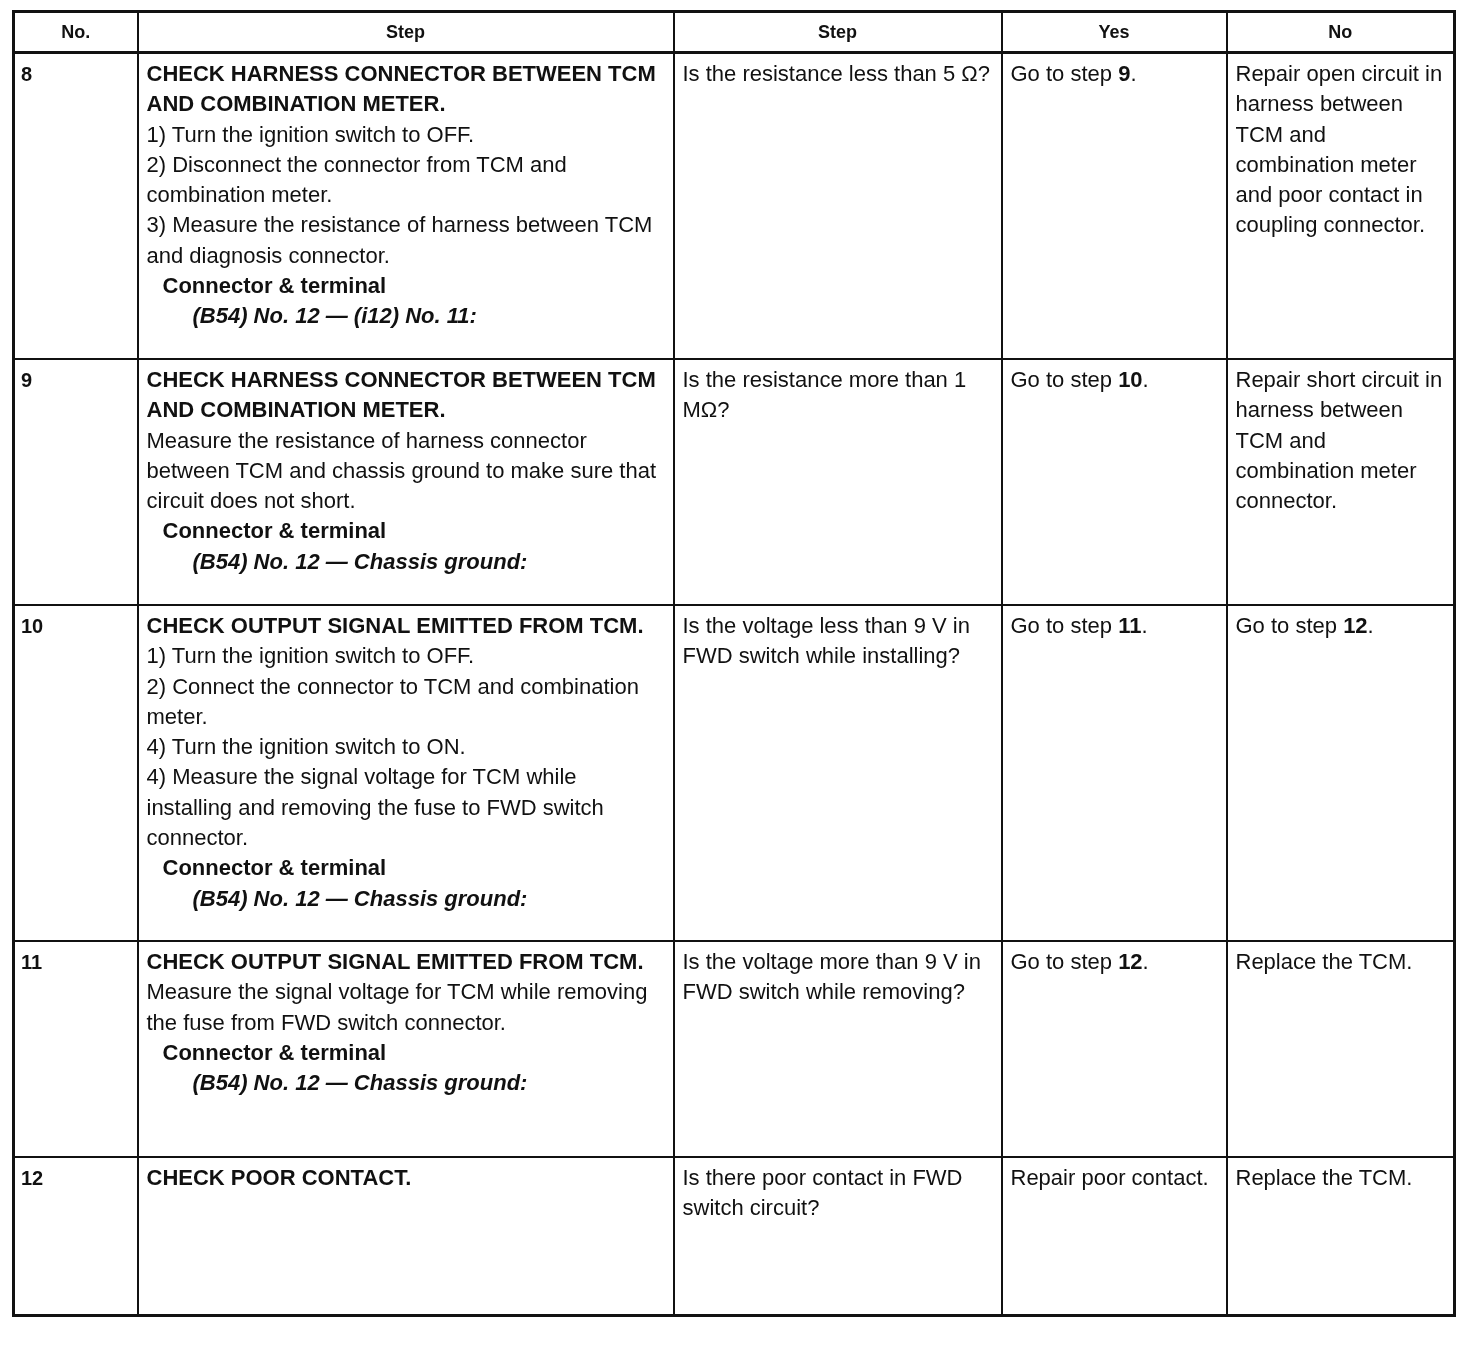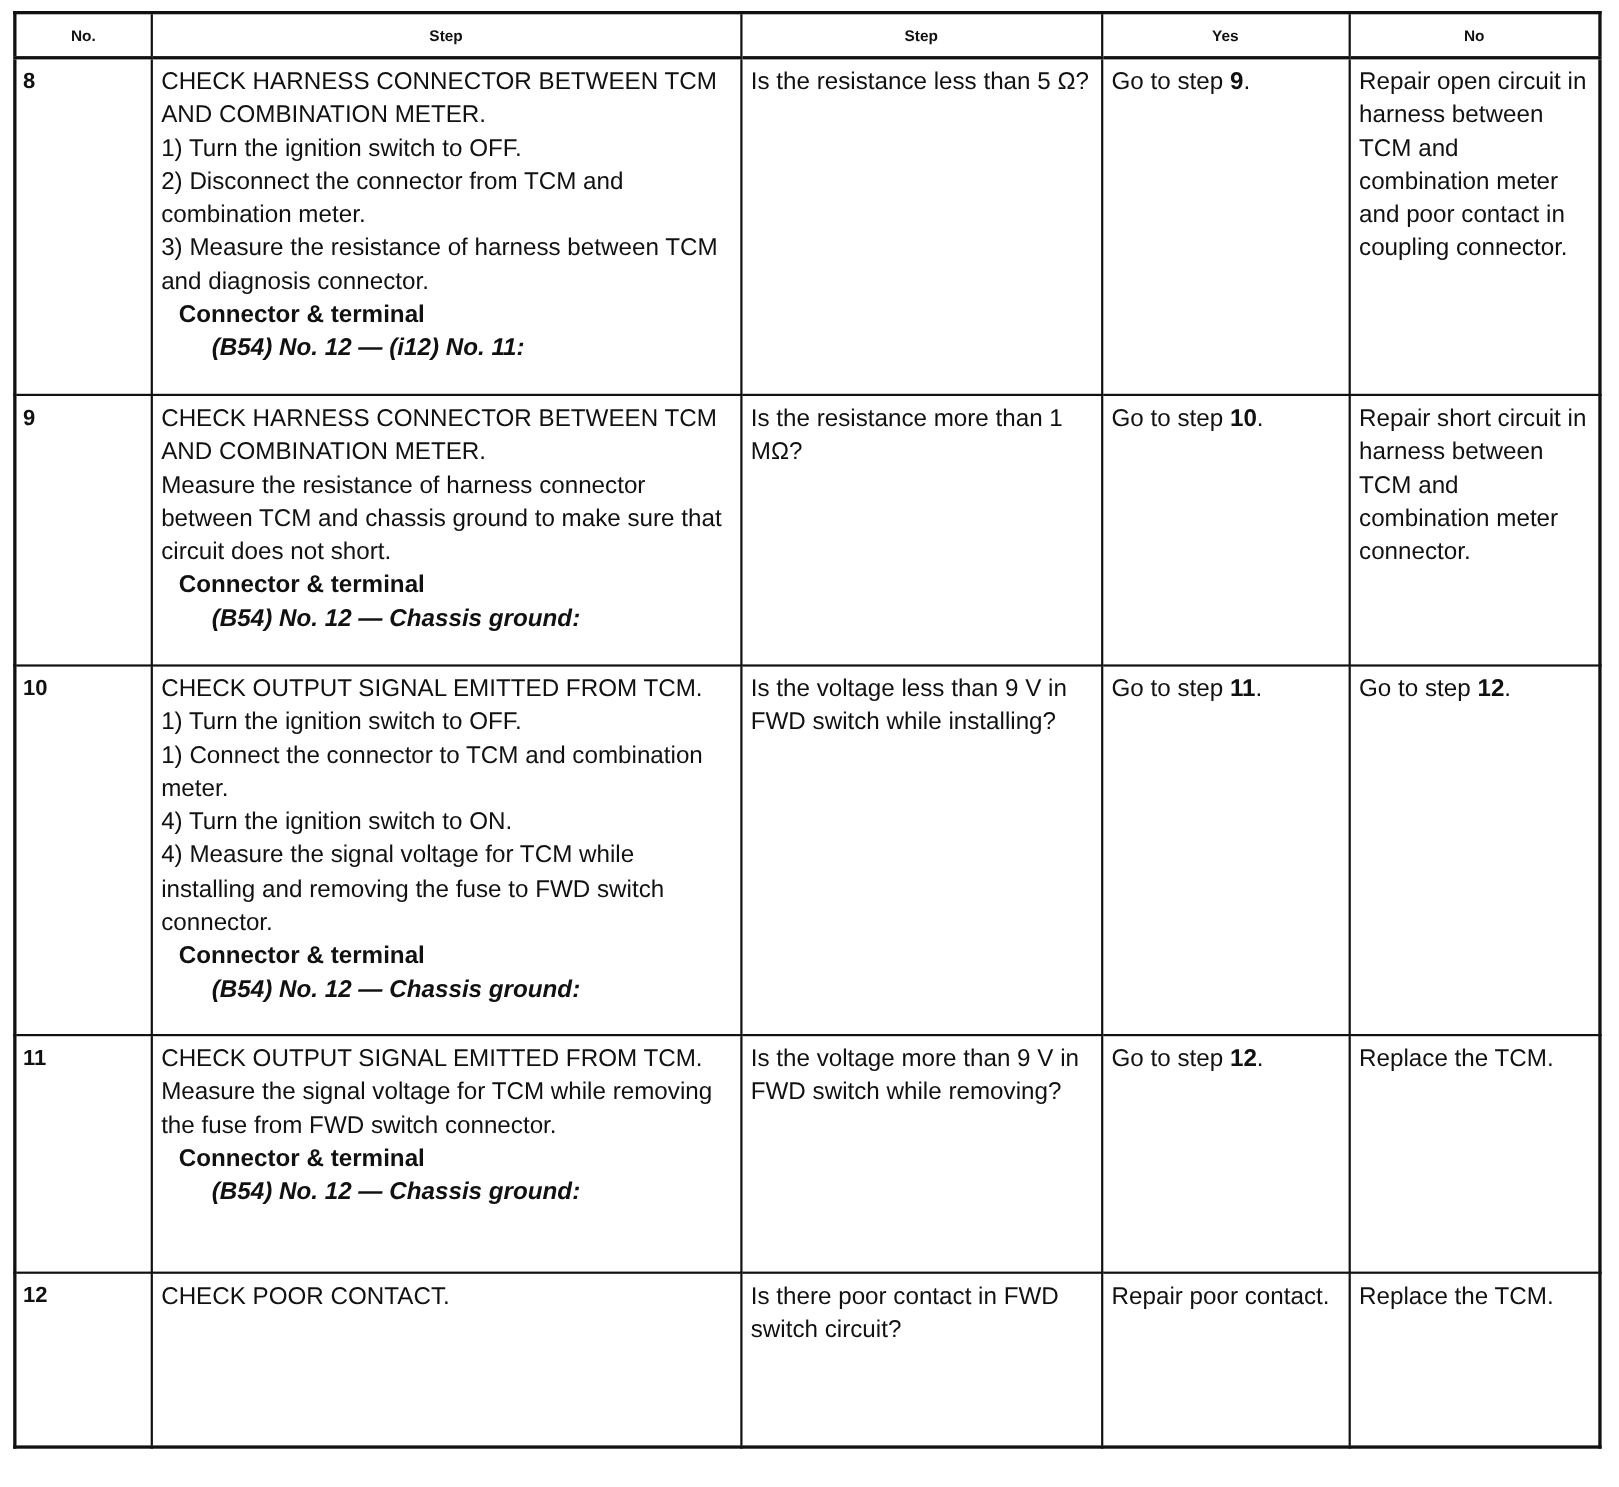--- a/index.html
+++ b/index.html
@@ -7,31 +7,31 @@
            font-family: "Liberation Sans", sans-serif; color: #111; }
     table.diag {
       position: absolute; left: 12px; top: 10px;
       width: 1441px; border-collapse: collapse; table-layout: fixed;
       border: 3px solid #111;
     }
     table.diag th, table.diag td {
       border: 2px solid #111; vertical-align: top; padding: 0;
     }
     table.diag th {
-      height: 38px; font-weight: bold; font-size: 14px; text-align: center;
+      height: 38px; font-weight: bold; font-size: 18px; text-align: center;
       vertical-align: middle; border-bottom: 3px solid #111;
     }
     col.c-no { width: 124px; }
     col.c-step { width: 536px; }
     col.c-check { width: 328px; }
     col.c-yes { width: 225px; }
     col.c-no2 { width: 228px; }
     .cell { padding: 5px 8px 0 8px; font-size: 22px; line-height: 30.3px; }
     .num { font-weight: bold; font-size: 20px; padding-left: 6px; }
-    .bold { font-weight: normal; }
+    .bold { font-weight: bold; }
     .conn1 { font-weight: bold; padding-left: 16px; }
     .conn2 { font-weight: bold; font-style: italic; padding-left: 46px; }
     tr.r8 td { height: 304px; }
     tr.r9 td { height: 244px; }
     tr.r10 td { height: 334px; }
     tr.r11 td { height: 214px; }
     tr.r12 td { height: 156px; }
   </style>
 </head>
 <body>
@@ -104,21 +104,21 @@
     </tr>
 
     <tr class="r10">
       <td>
           <div class="cell num">10</div>
         </td>
       <td>
         <div class="cell">
           <div class="bold">CHECK OUTPUT SIGNAL EMITTED FROM TCM.</div>
           <div>1) Turn the ignition switch to OFF.</div>
-          <div>1) Connect the connector to TCM and combination meter.</div>
+          <div>2) Connect the connector to TCM and combination meter.</div>
           <div>4) Turn the ignition switch to ON.</div>
           <div>4) Measure the signal voltage for TCM while installing and removing the fuse to FWD switch connector.</div>
           <div class="conn1">Connector &amp; terminal</div>
           <div class="conn2">(B54) No. 12 — Chassis ground:</div>
         </div>
       </td>
       <td>
           <div class="cell">Is the voltage less than 9 V in FWD switch while installing?</div>
         </td>
       <td>

